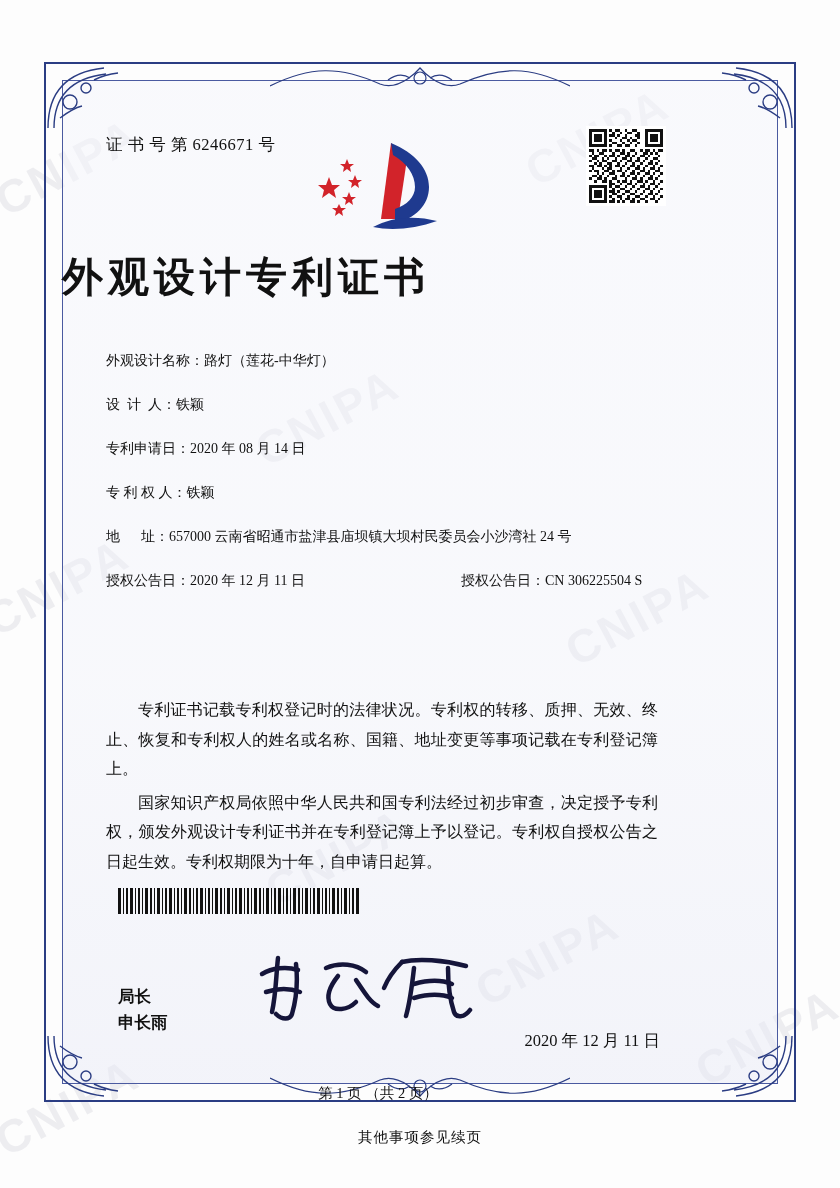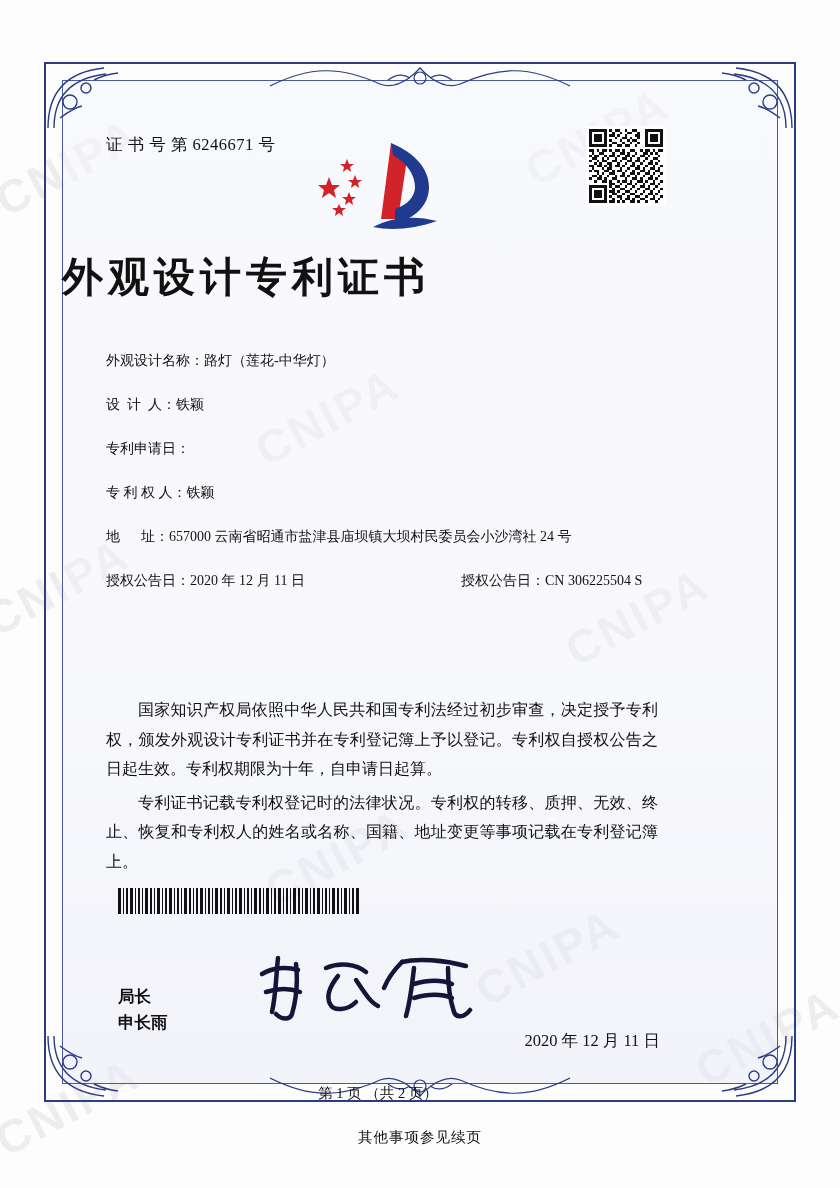--- a/index.html
+++ b/index.html
@@ -519,42 +519,43 @@
       <div class="fld">
         <span class="lbl">外观设计名称：</span>
         <span class="val">路灯（莲花-中华灯）</span>
       </div>
       <div class="fld">
         <span class="lbl">设  计  人：</span>
         <span class="val">铁颖</span>
       </div>
       <div class="fld">
         <span class="lbl">专利申请日：</span>
+        <span class="val">2020 年 08 月 14 日</span>
       </div>
       <div class="fld">
         <span class="lbl">专 利 权 人：</span>
         <span class="val">铁颖</span>
       </div>
       <div class="fld">
         <span class="lbl">地      址：</span>
         <span class="val" style="max-width:440px;">657000  云南省昭通市盐津县庙坝镇大坝村民委员会小沙湾社 24 号</span>
       </div>
       <div class="fld-pub">
         <span class="c1">
           <span>授权公告日：</span><span>2020 年 12 月 11 日</span>
         </span>
         <span>
           <span>授权公告日：</span><span>CN 306225504 S</span>
         </span>
       </div>
     </div>
 
     <div class="paras">
+      <p>专利证书记载专利权登记时的法律状况。专利权的转移、质押、无效、终止、恢复和专利权人的姓名或名称、国籍、地址变更等事项记载在专利登记簿上。</p>
       <p>国家知识产权局依照中华人民共和国专利法经过初步审查，决定授予专利权，颁发外观设计专利证书并在专利登记簿上予以登记。专利权自授权公告之日起生效。专利权期限为十年，自申请日起算。</p>
-      <p>专利证书记载专利权登记时的法律状况。专利权的转移、质押、无效、终止、恢复和专利权人的姓名或名称、国籍、地址变更等事项记载在专利登记簿上。</p>
     </div>
 
     <svg class="barcode" viewBox="0 0 244 26" shape-rendering="crispEdges">
       <g fill="#111">
         <rect x="0" y="0" width="3" height="26"></rect>
           <rect x="5" y="0" width="1" height="26"></rect>
         <rect x="8" y="0" width="2" height="26"></rect>
           <rect x="12" y="0" width="3" height="26"></rect>
         <rect x="17" y="0" width="1" height="26"></rect>
           <rect x="20" y="0" width="2" height="26"></rect>

